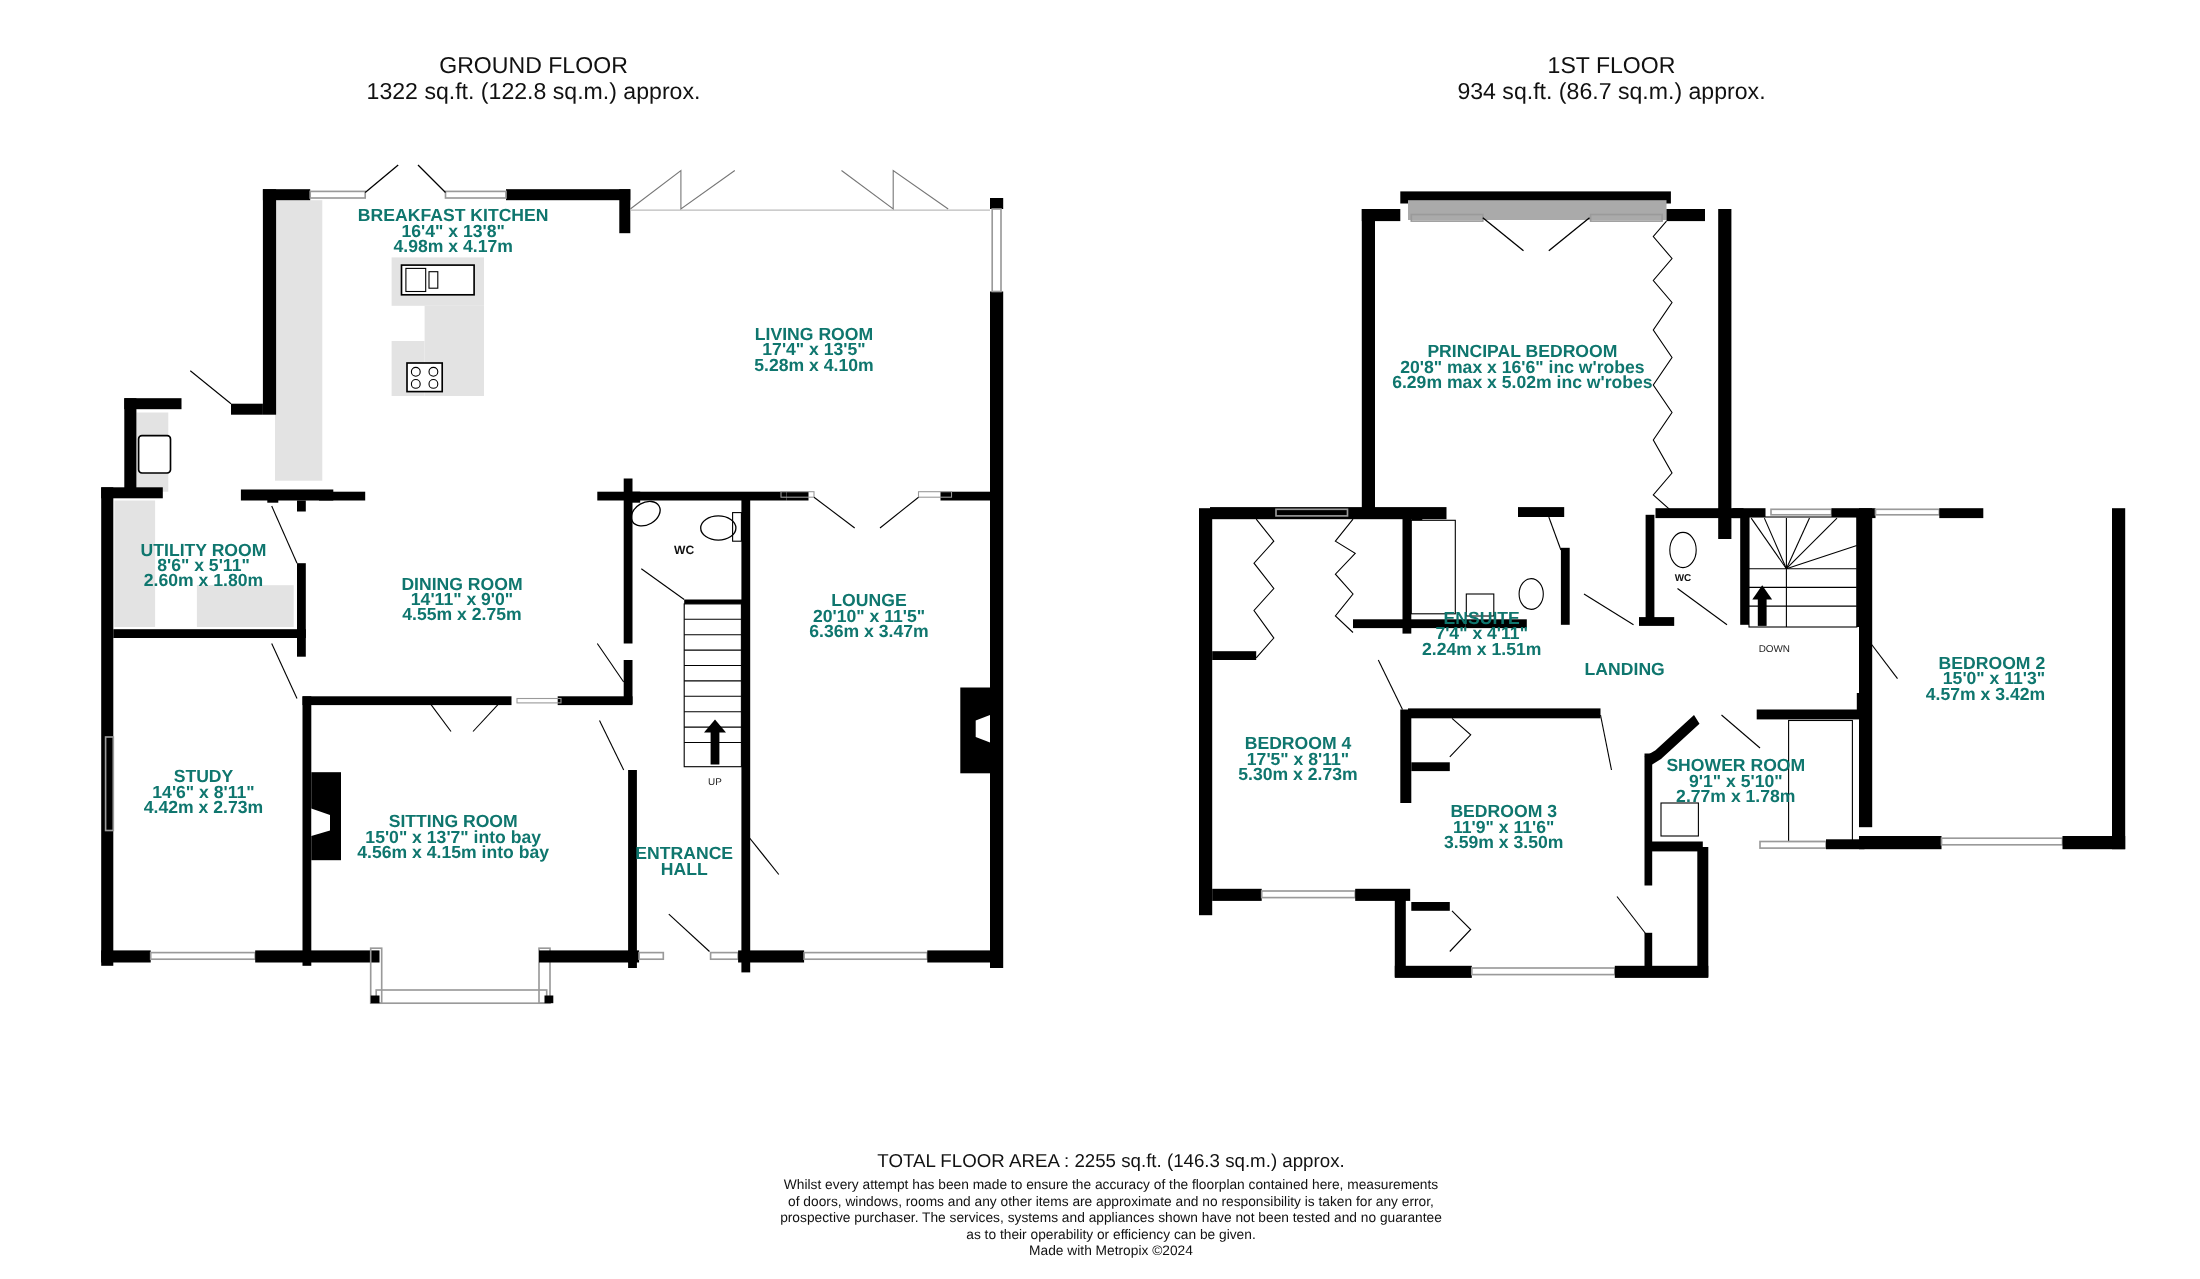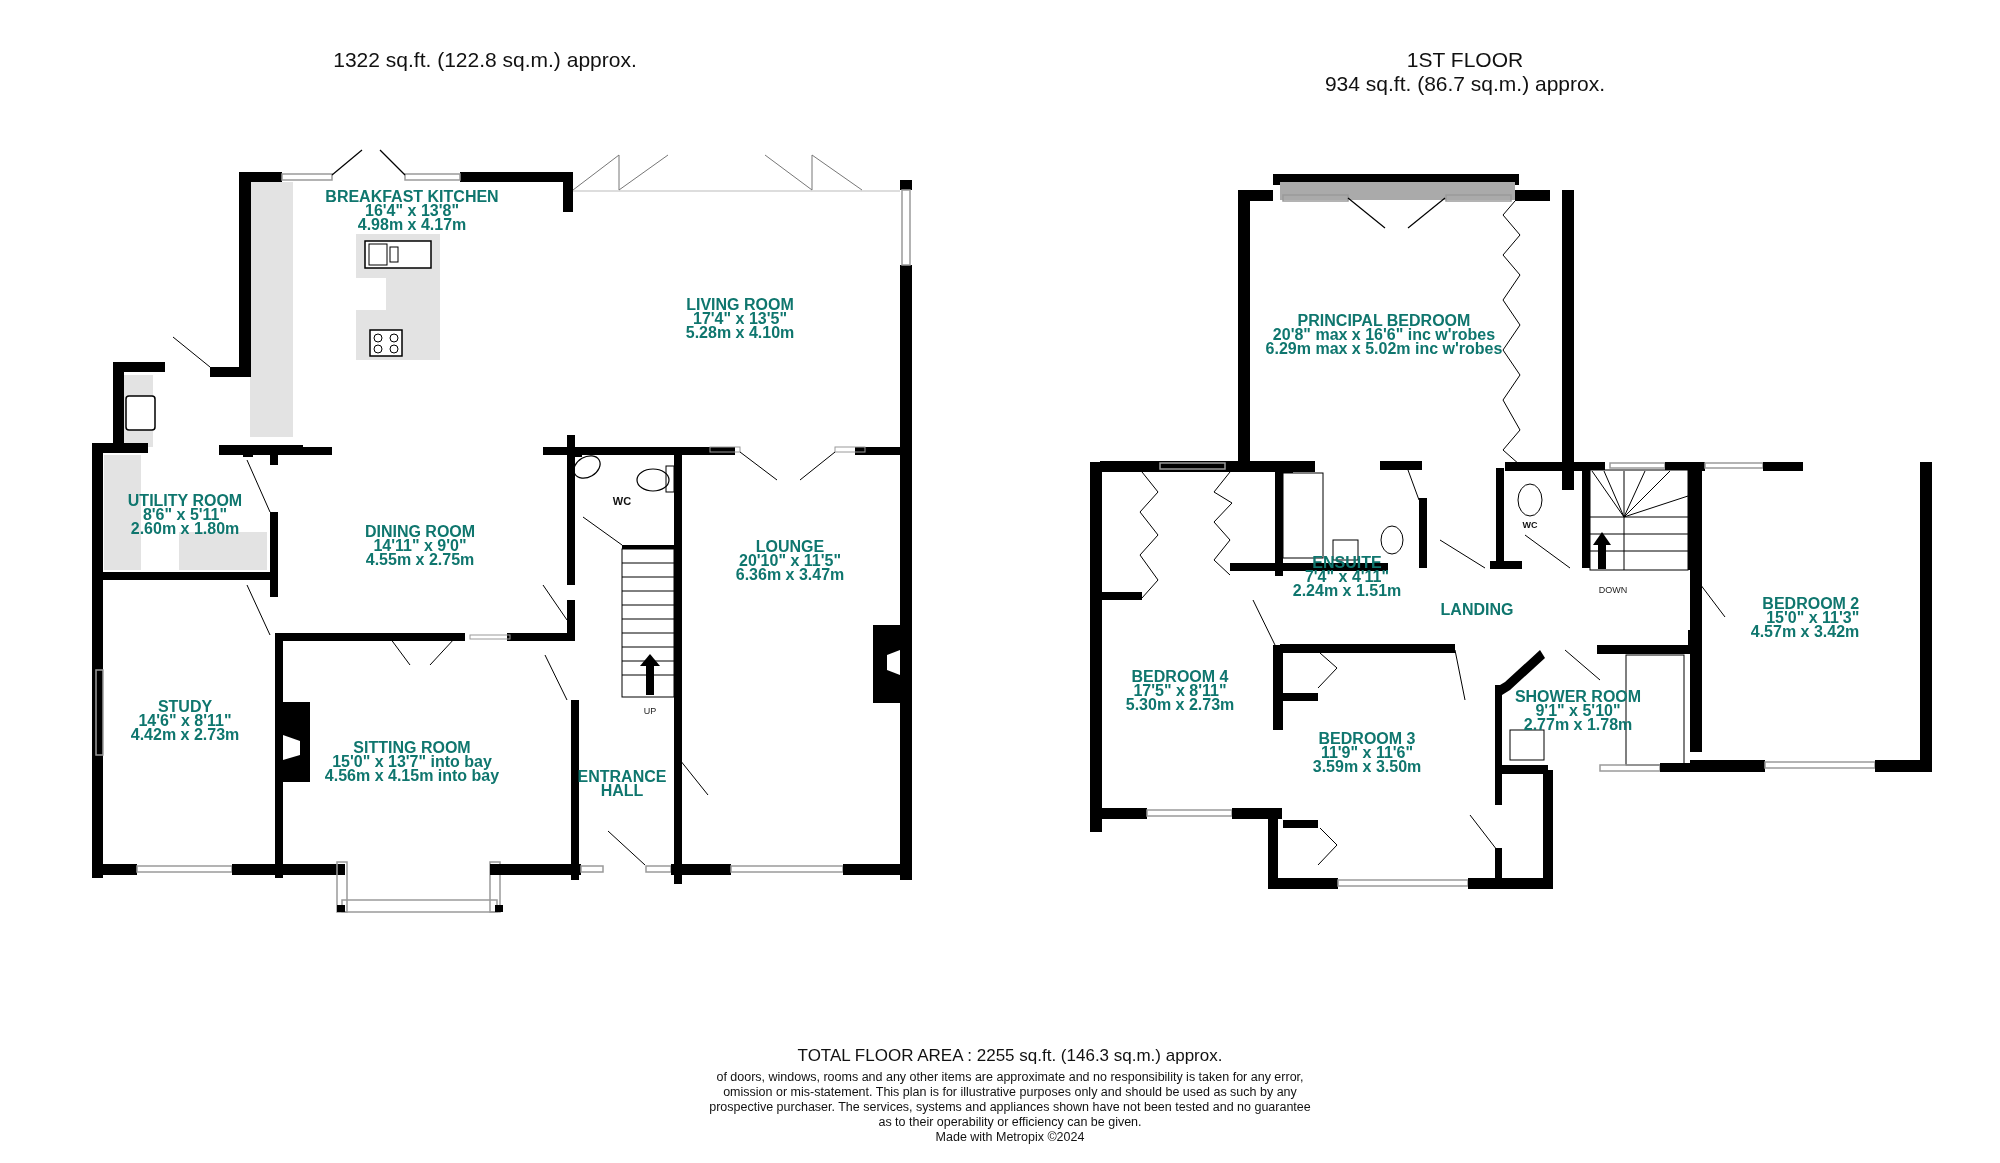--- a/index.html
+++ b/index.html
@@ -12,20 +12,21 @@
   .small-label { position: absolute; font-weight: bold; font-size: 11px; color: #111; transform: translateX(-50%); }
   .tiny-label { position: absolute; font-size: 9px; color: #222; transform: translateX(-50%); }
   .footer { position: absolute; left: 660px; top: 1046px; width: 700px; text-align: center; }
   .footer .total { font-size: 17px; line-height: 20px; margin-bottom: 4px; }
   .footer .disclaimer { font-size: 12.5px; line-height: 15px; }
 </style>
 </head>
 <body>
 
 <div class="floor-header" style="left:290px; top:48px; width:390px;">
+  <div>GROUND FLOOR</div>
   <div>1322 sq.ft. (122.8 sq.m.) approx.</div>
 </div>
 <div class="floor-header" style="left:1280px; top:48px; width:370px;">
   <div>1ST FLOOR</div>
   <div>934 sq.ft. (86.7 sq.m.) approx.</div>
 </div>
 
 <svg class="plan-svg" viewBox="0 0 2000 1163" xmlns="http://www.w3.org/2000/svg">
 
   <g fill="#000">
@@ -338,19 +339,19 @@
 </div>
 <div class="room-label" style="left:1477px; top:603px;">
   <span class="name">LANDING</span>
 </div>
 <div class="small-label" style="left:1530px; top:520px; font-size:9px;">WC</div>
 <div class="tiny-label" style="left:1599px; top:585px;padding-left:28px;">DOWN</div>
 
 <div class="footer">
   <div class="total">TOTAL FLOOR AREA : 2255 sq.ft. (146.3 sq.m.) approx.</div>
   <div class="disclaimer">
+    <div>Whilst every attempt has been made to ensure the accuracy of the floorplan contained here, measurements</div>
     <div>of doors, windows, rooms and any other items are approximate and no responsibility is taken for any error,</div>
-    <div>omission or mis-statement. This plan is for illustrative purposes only and should be used as such by any</div>
     <div>prospective purchaser. The services, systems and appliances shown have not been tested and no guarantee</div>
     <div>as to their operability or efficiency can be given.</div>
     <div>Made with Metropix ©2024</div>
   </div>
 </div>
 
 </body></html>

